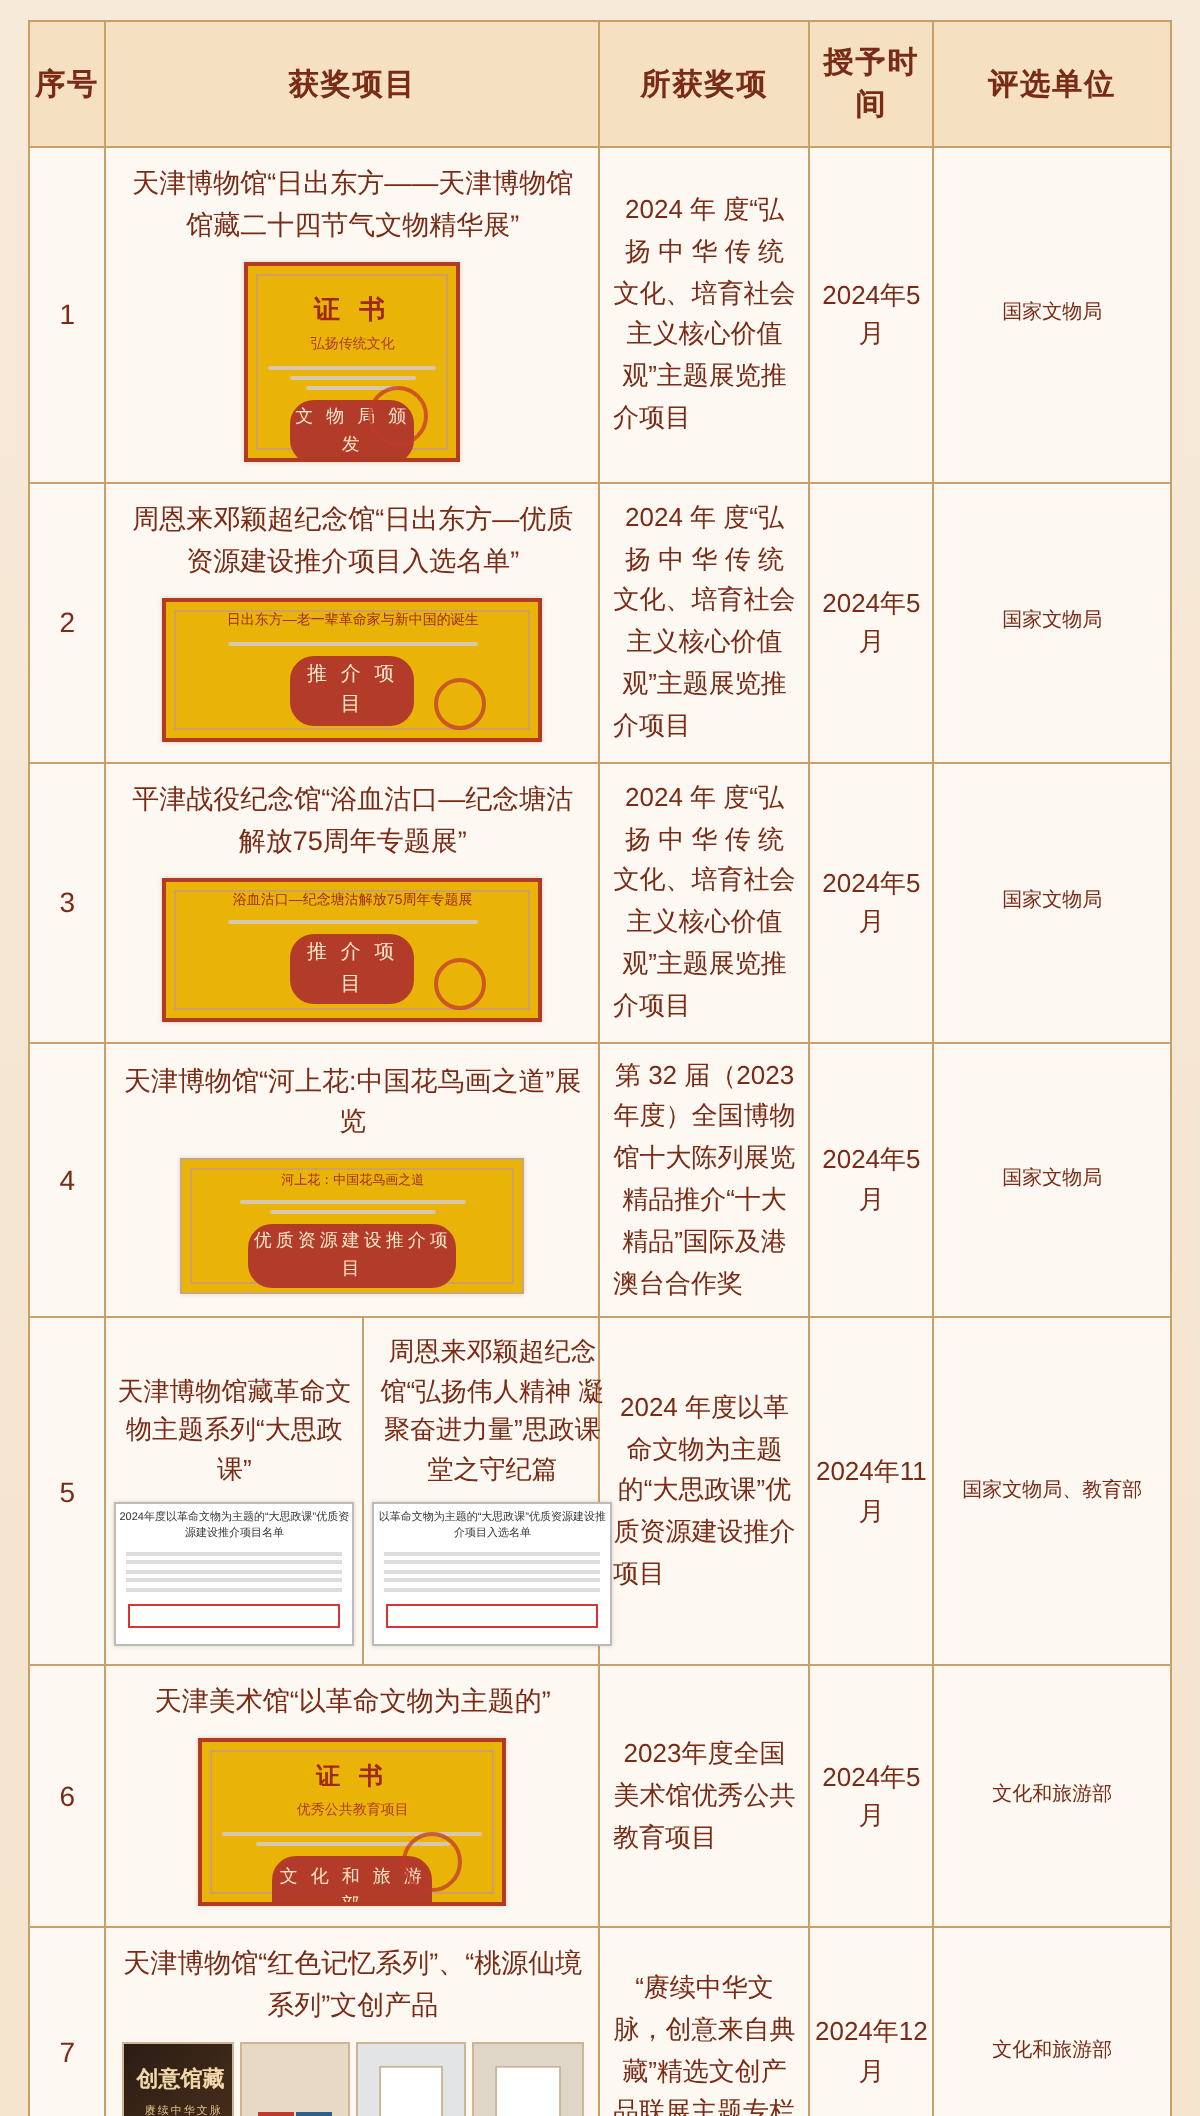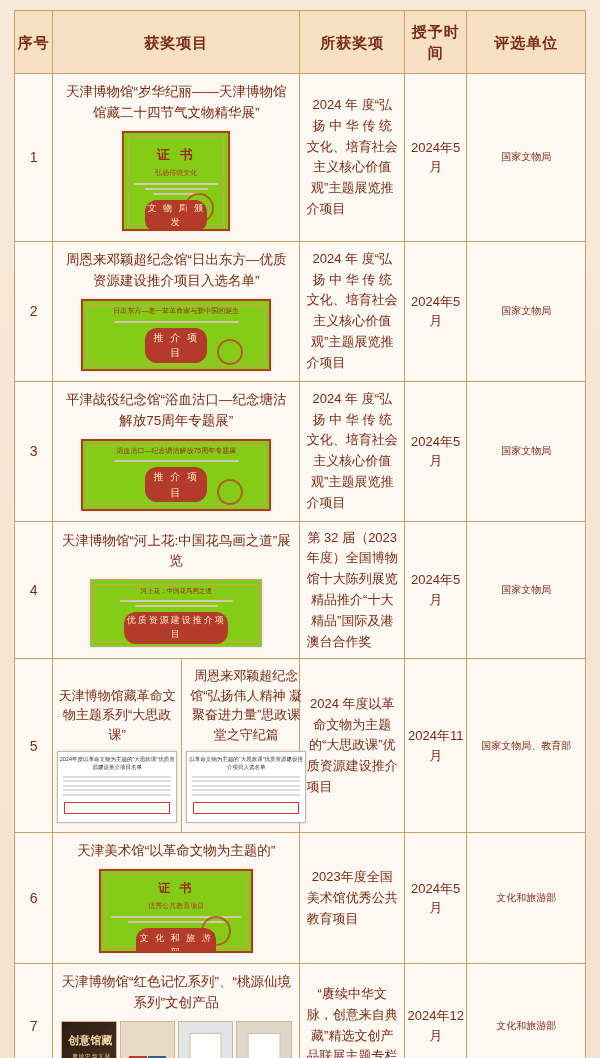--- a/index.html
+++ b/index.html
@@ -84,21 +84,21 @@
   
   .thumbs {
     margin-top: 7px;
     display: flex;
     justify-content: center;
     align-items: flex-start;
     gap: 8px;
   }
   .cert {
     position: relative;
-    background: #84cc16;
+    background: #eab308;
     border: 1px solid #d8c3a2;
     box-shadow: 0 0 2px rgba(120,80,40,.25);
     overflow: hidden;
   }
   .cert .inner-border {
     position: absolute;
     left: 4px; right: 4px; top: 4px; bottom: 4px;
     border: 1px solid #cf9f63;
   }
   .cert .big-title {
@@ -208,21 +208,21 @@
         <th>所获奖项</th>
         <th>授予时间</th>
         <th>评选单位</th>
       </tr>
     </thead>
     <tbody>
 
       <tr>
         <td class="cell-no">1</td>
         <td class="cell-proj">
-          <span class="proj-title">天津博物馆“岁华纪丽——天津博物馆馆藏二十四节气文物精华展”</span>
+          <span class="proj-title">天津博物馆“日出东方——天津博物馆馆藏二十四节气文物精华展”</span>
           <div class="thumbs">
             <div class="cert cert-a">
               <div class="inner-border"></div>
               <div class="big-title">证 书</div>
               <div class="sub">弘扬传统文化</div>
               <div class="lines">
                   <i></i>
                   <i class="mid"></i>
                   <i class="short"></i>
                 </div>

